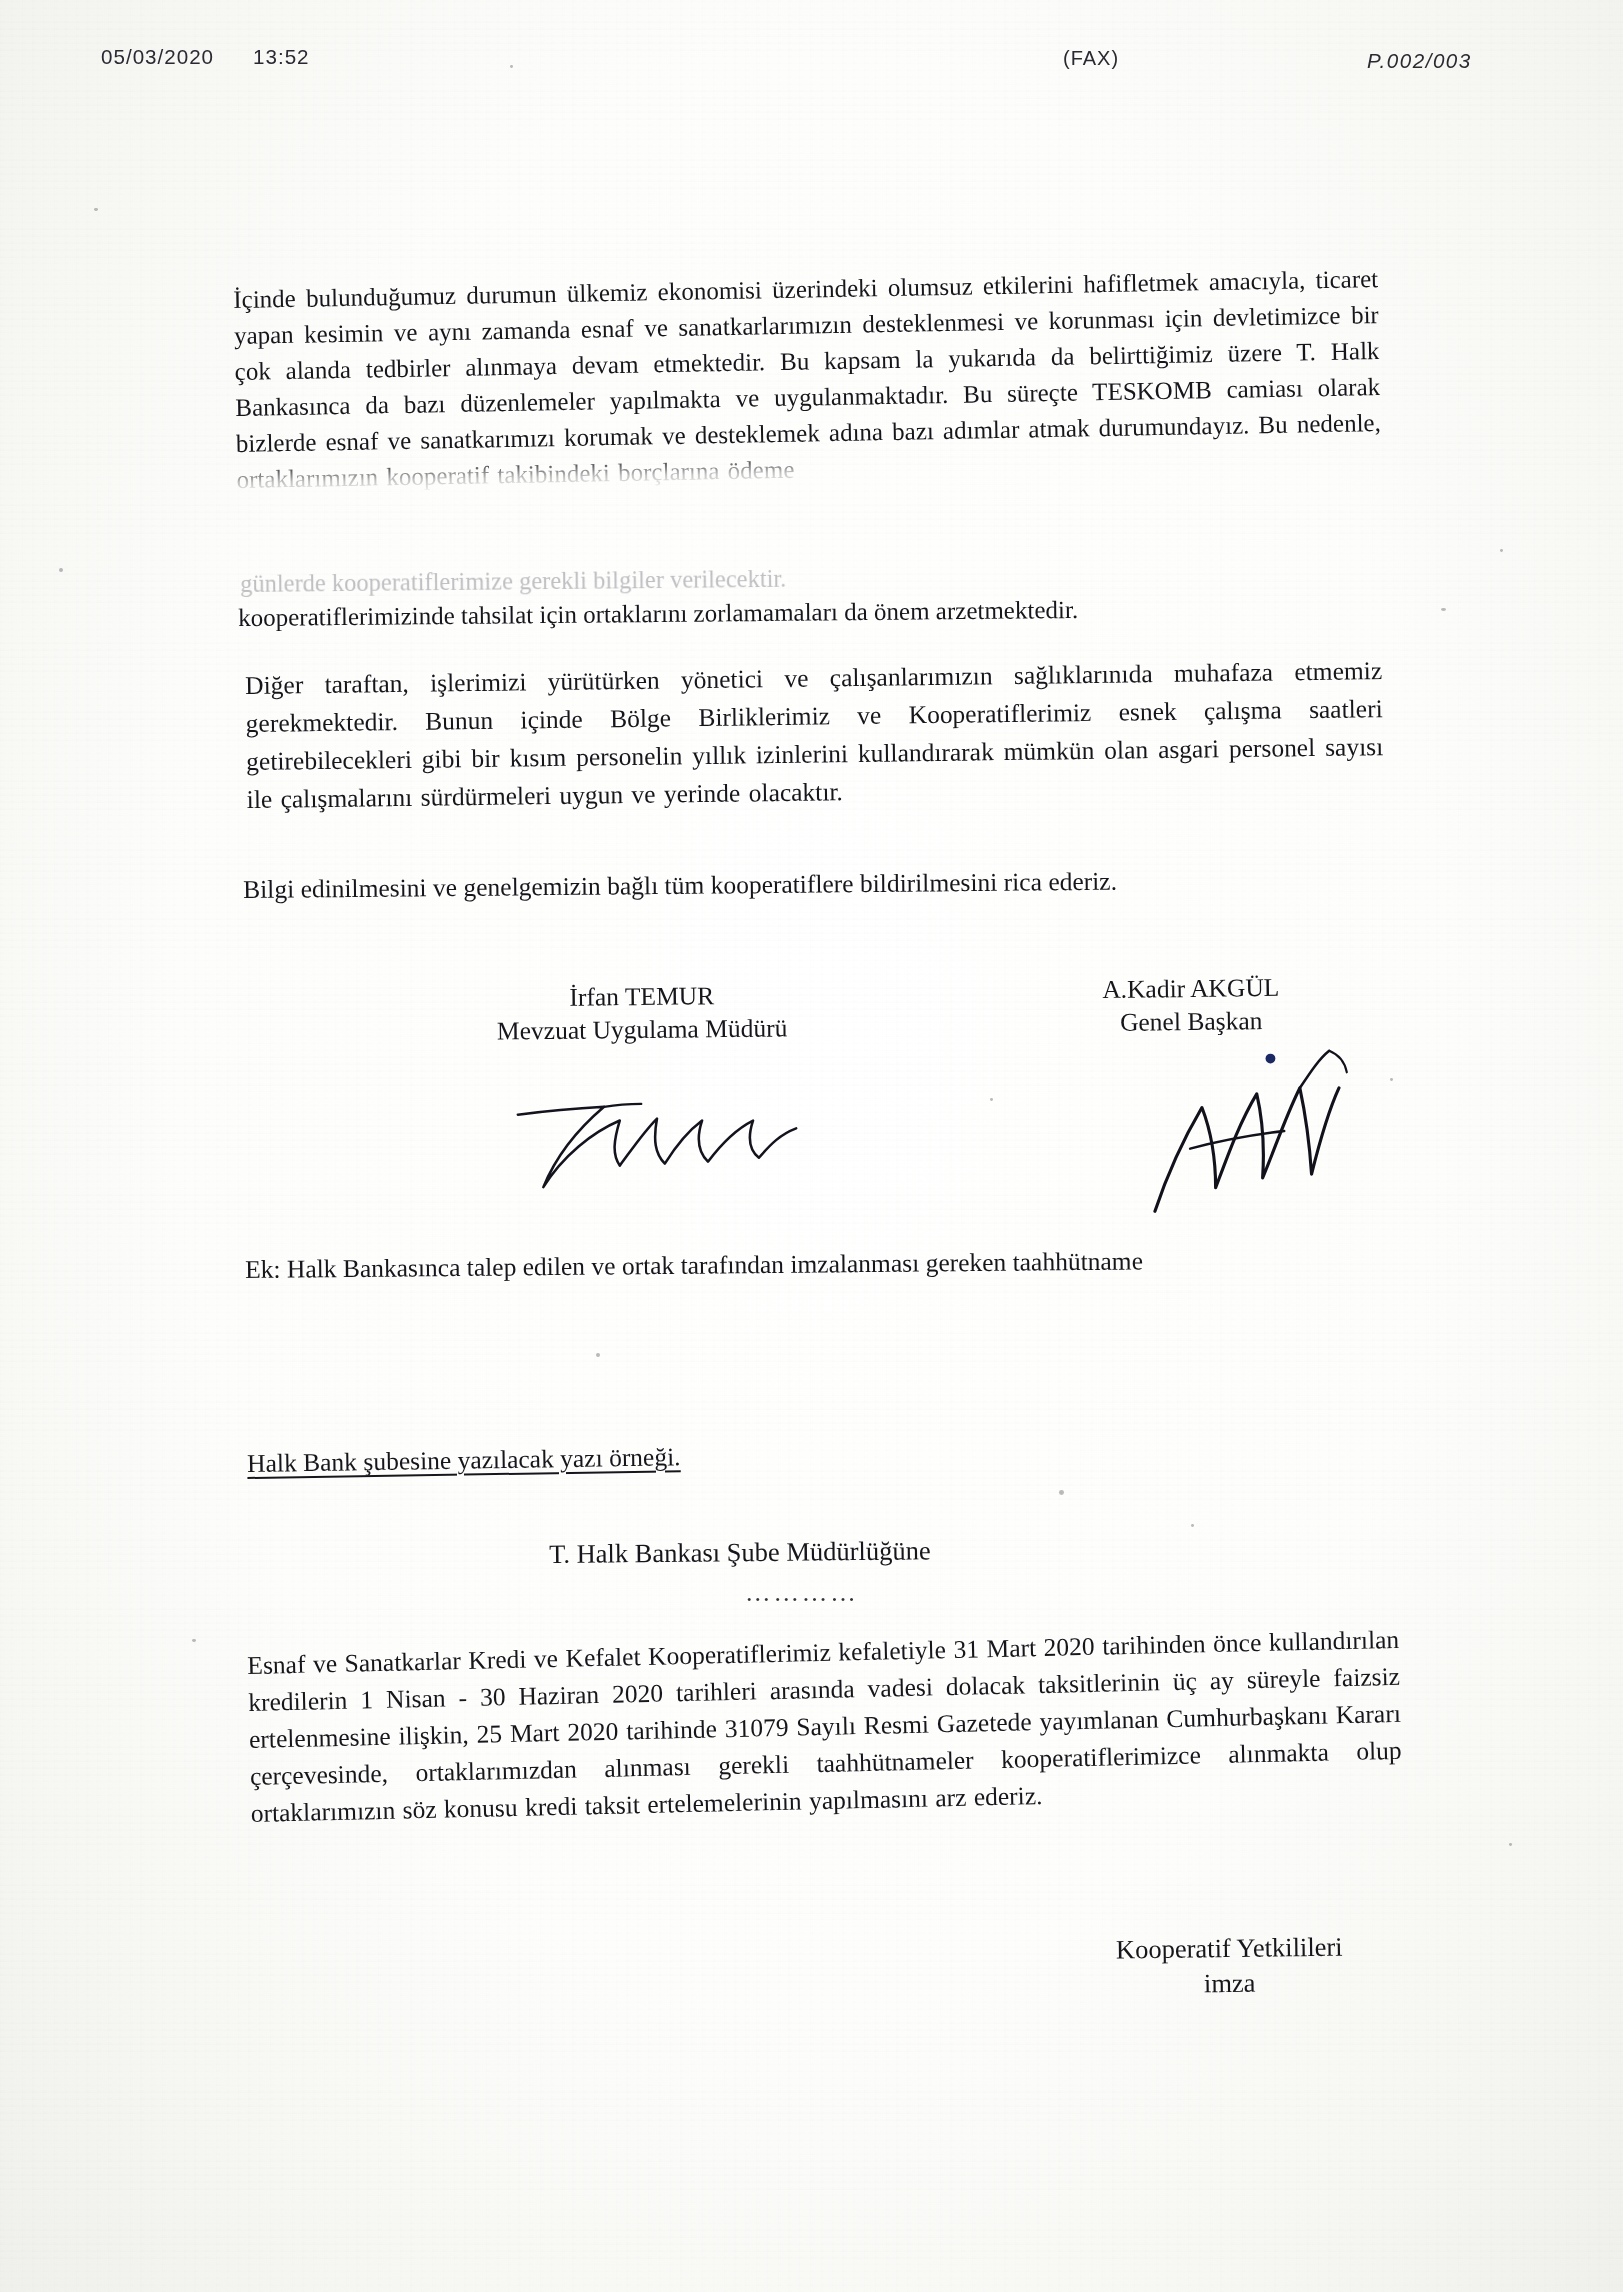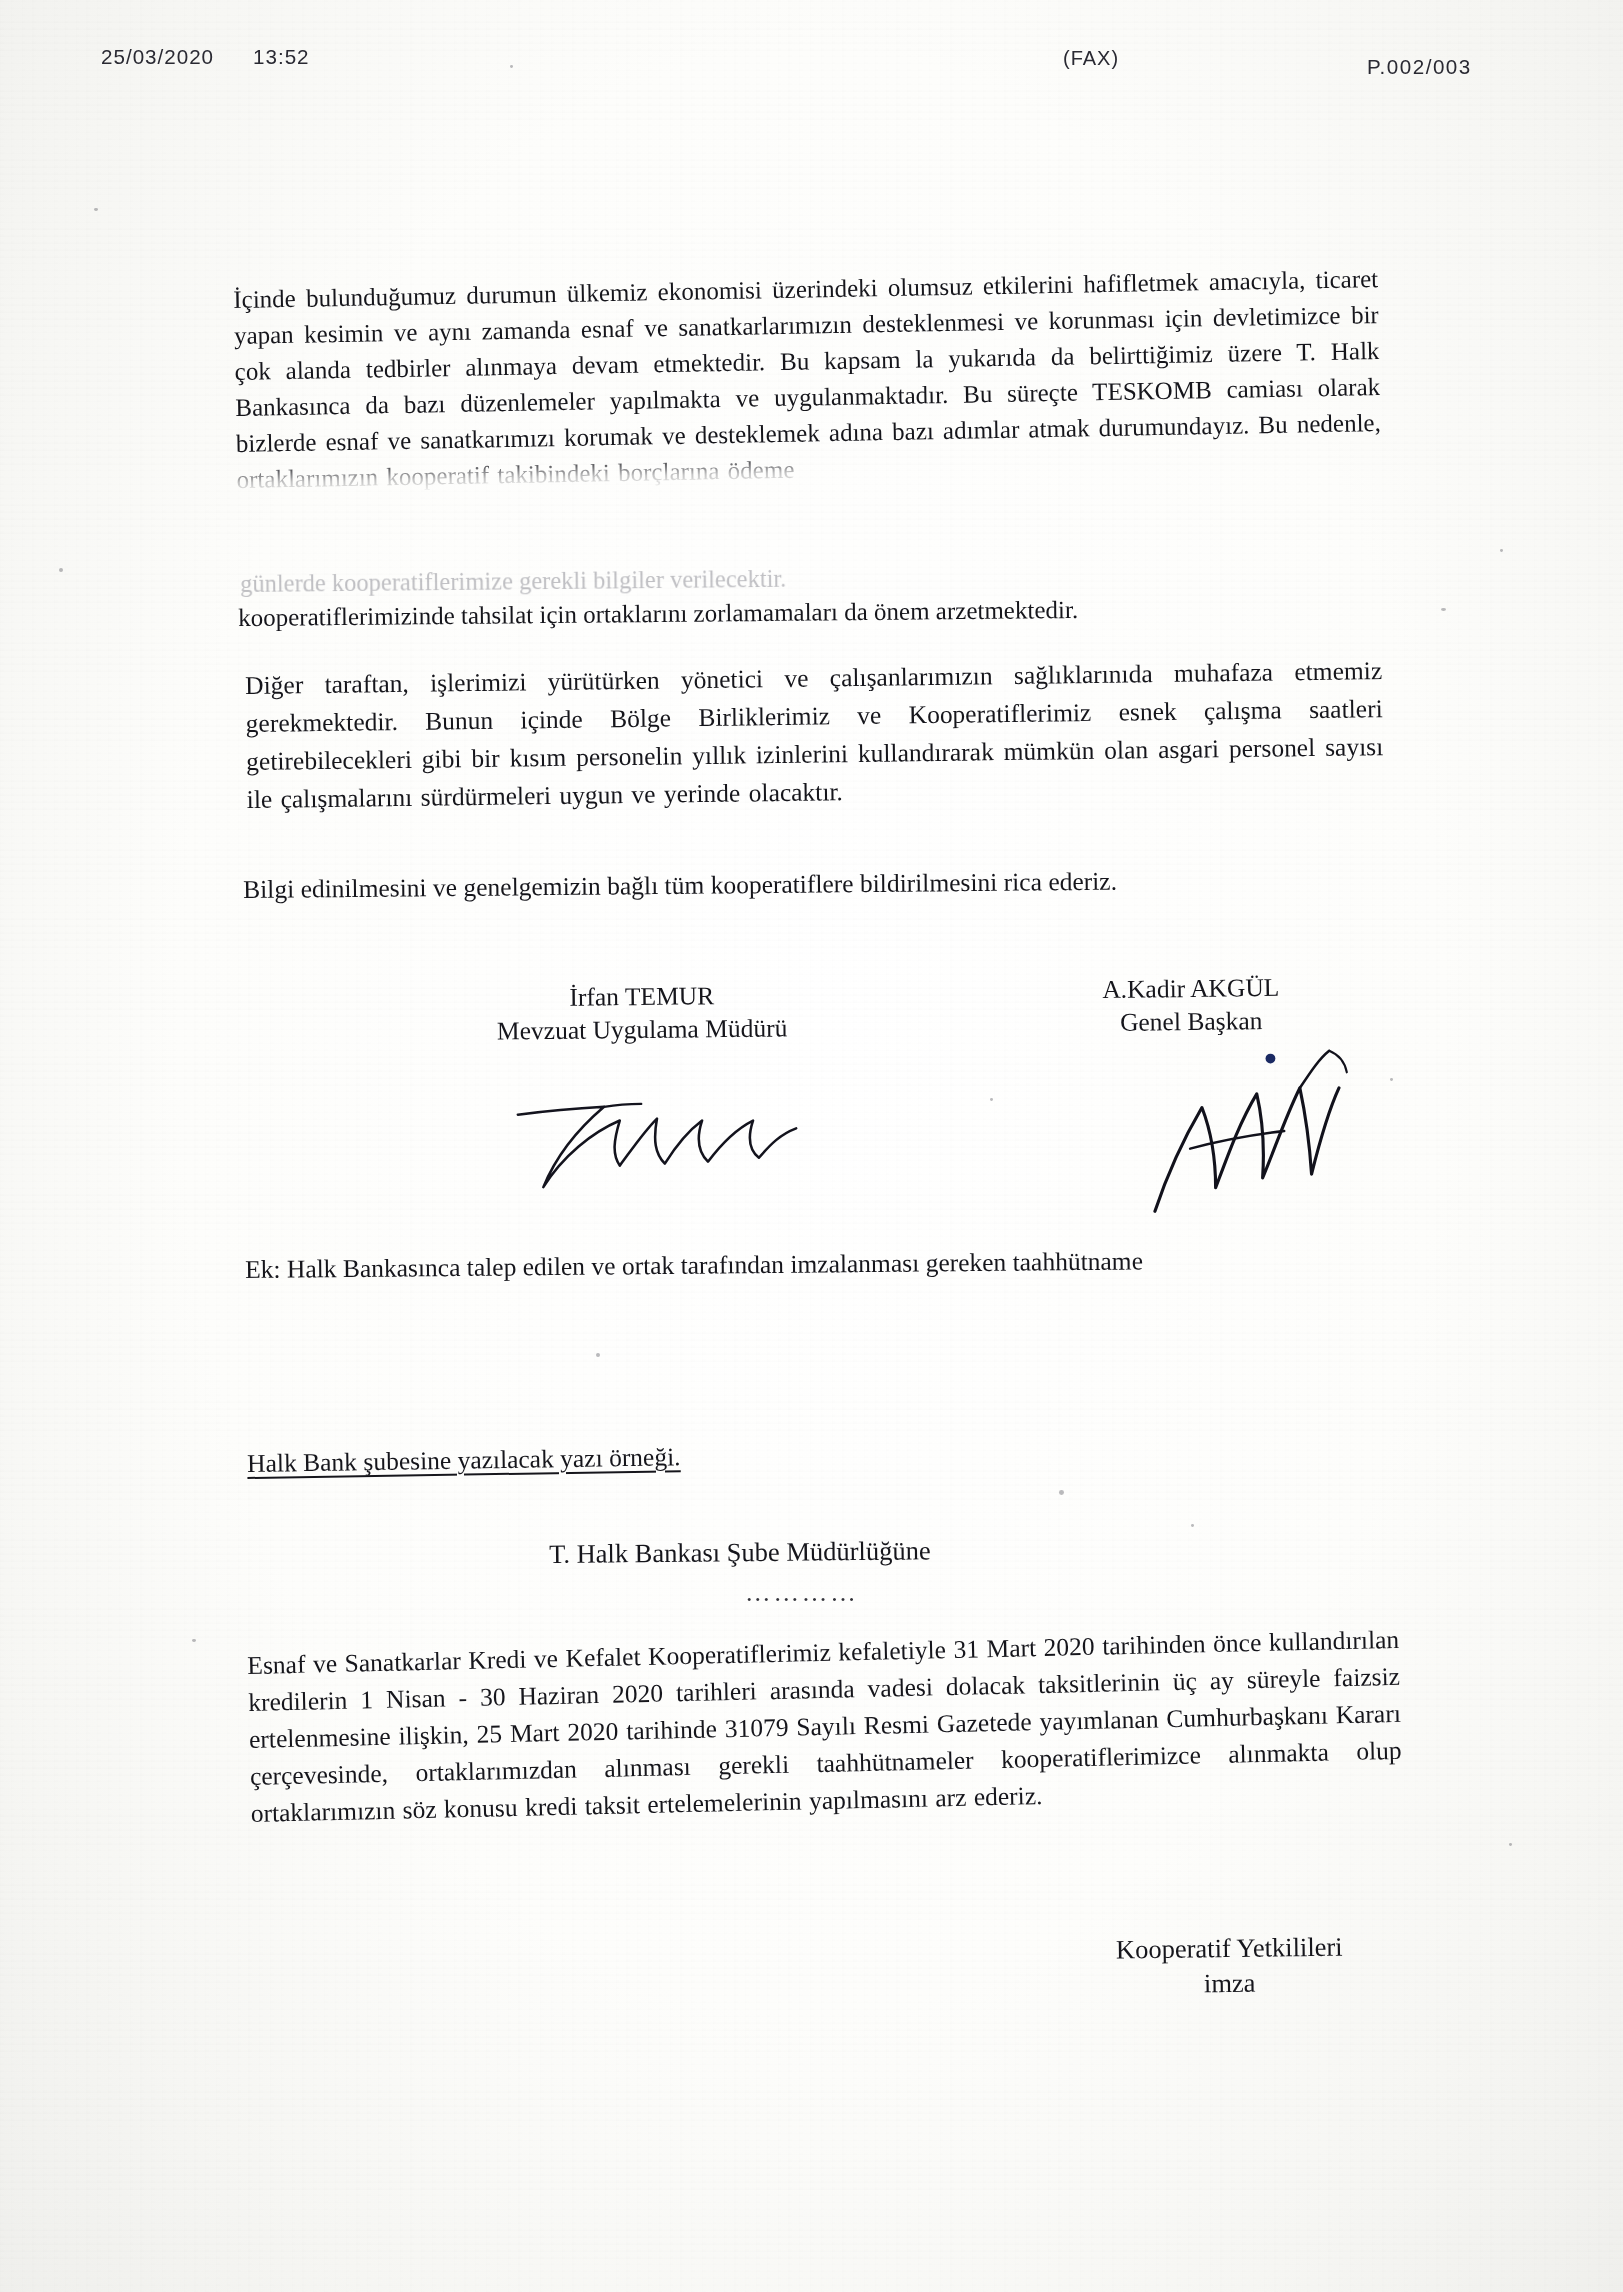--- a/index.html
+++ b/index.html
@@ -48,21 +48,21 @@
     width: 100%;
     height: 29px;
     font-family: "Liberation Sans", sans-serif;
     font-size: 20.6px;
     letter-spacing: 1px;
     color: #2a2a33;
   }
   .fax-date { position: absolute; left: 101px; top: 0; }
   .fax-time { position: absolute; left: 253px; top: 0; text-align: center; }
   .fax-label { position: absolute; left: 1063px; top: 2px; font-size: 20px; }
-  .fax-page { position: absolute; left: 1367px; top: 10px; letter-spacing: 1.5px; }
+  .fax-page { position: absolute; left: 1367px; top: 4px; letter-spacing: 1.5px; font-style: italic; }
 
   
   .para {
     position: absolute;
     font-family: "Liberation Serif", serif;
     color: #16161c;
     text-align: justify;
   }
 
   
@@ -186,21 +186,21 @@
   }
 
   .line { display: block; white-space: nowrap; }
 </style>
 </head>
 <body>
 
 <div class="page">
 
   <div class="fax-header">
-    <span class="fax-date">25/03/2020</span>
+    <span class="fax-date">05/03/2020</span>
     <span class="fax-time">13:52</span>
     <span class="fax-label">(FAX)</span>
     <span class="fax-page">P.002/003</span>
   </div>
 
   <div class="para skew1 fade-bottom" id="p1">İçinde bulunduğumuz durumun ülkemiz ekonomisi üzerindeki olumsuz etkilerini hafifletmek amacıyla, ticaret yapan kesimin ve aynı zamanda esnaf ve sanatkarlarımızın desteklenmesi ve korunması için devletimizce bir çok alanda tedbirler alınmaya devam etmektedir. Bu kapsam la yukarıda da belirttiğimiz üzere T. Halk Bankasınca da bazı düzenlemeler yapılmakta ve uygulanmaktadır. Bu süreçte TESKOMB camiası olarak bizlerde esnaf ve sanatkarımızı korumak ve desteklemek adına bazı adımlar atmak durumundayız. Bu nedenle, ortaklarımızın kooperatif takibindeki borçlarına ödeme</div>
 
   <div class="para skew2" id="ghost">günlerde kooperatiflerimize gerekli bilgiler verilecektir.</div>
 
   <div class="para skew2" id="p2">kooperatiflerimizinde tahsilat için ortaklarını zorlamamaları da önem arzetmektedir.</div>

